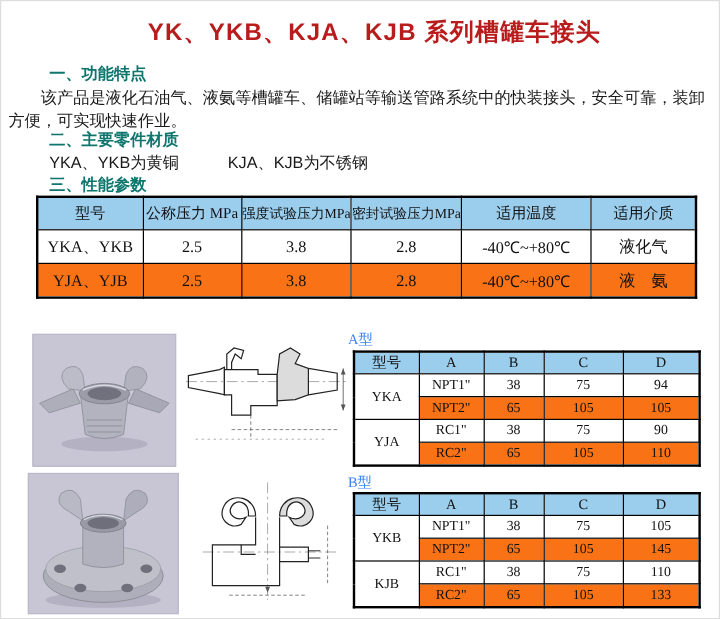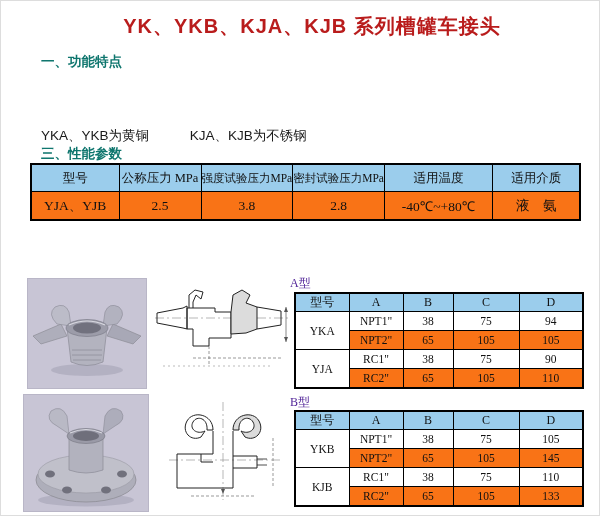--- a/index.html
+++ b/index.html
@@ -23,40 +23,42 @@
   .perf{left:29px;top:162px;}
   .perf th{height:26px;font-size:12.5px;background:#9bcdec;}
   .perf td{height:27px;font-size:13.5px;}
   .perf .small-h{font-size:11.5px;margin-top:20px;}
   .yellow{background:#f97316;}
 
   .dims th{height:17px;font-size:12px;background:#9bcdec;}
   .dims td{height:18px;font-size:11.5px;}
   .dims-a{left:293px;top:291px;}
   .dims-b{left:293px;top:409px;}
-  .type-label{position:absolute;font-size:12px;font-family:"Liberation Serif",serif;color:#4c1d95;}
+  .type-label{position:absolute;font-size:12px;font-family:"Liberation Serif",serif;color:#3b82f6;}
   .lab-a{left:289px;top:274px;} .lab-b{left:289px;top:393px;}
 
   .photo{position:absolute;background:#c8c5d5;box-shadow:0 0 0 1px #b9b6c7 inset;}
   .photo-a{left:26px;top:277px;width:120px;height:111px;}
   .photo-b{left:22px;top:393px;width:126px;height:118px;}
   .draw{position:absolute;background:#fff;}
   .draw-a{left:152px;top:281px;width:140px;height:92px;}
   .draw-b{left:160px;top:397px;width:130px;height:108px;}
   svg{display:block;}
 </style>
 </head>
 <body>
 
 <div class="page">
 
   <div class="title">YK、YKB、KJA、KJB 系列槽罐车接头</div>
 
   <div class="h-red h1">一、功能特点</div>
-
+  <div class="para">该产品是液化石油气、液氨等槽罐车、储罐站等输送管路系统中的快装接头，安全可靠，装卸方便，可实现快速作业。</div>
+
+  <div class="h-red h2">二、主要零件材质</div>
   <div class="materials-line">
     <span>YKA、YKB为黄铜</span>
     <span class="gap">KJA、KJB为不锈钢</span>
   </div>
 
   <div class="h-red h3">三、性能参数</div>
 
   <table class="perf">
     <colgroup>
         <col style="width:88px">
@@ -68,20 +70,28 @@
       </colgroup>
     <tbody>
         <tr>
       <th>型号</th>
       <th>公称压力 MPa</th>
       <th class="small-h">强度试验压力MPa</th>
       <th class="small-h">密封试验压力MPa</th>
       <th>适用温度</th>
       <th>适用介质</th>
     </tr>
+    <tr>
+      <td>YKA、YKB</td>
+      <td>2.5</td>
+      <td>3.8</td>
+      <td>2.8</td>
+      <td>-40℃~+80℃</td>
+      <td>液化气</td>
+    </tr>
     <tr class="yellow">
       <td>YJA、YJB</td>
       <td>2.5</td>
       <td>3.8</td>
       <td>2.8</td>
       <td>-40℃~+80℃</td>
       <td>液　氨</td>
     </tr>
   </tbody>
     </table>

